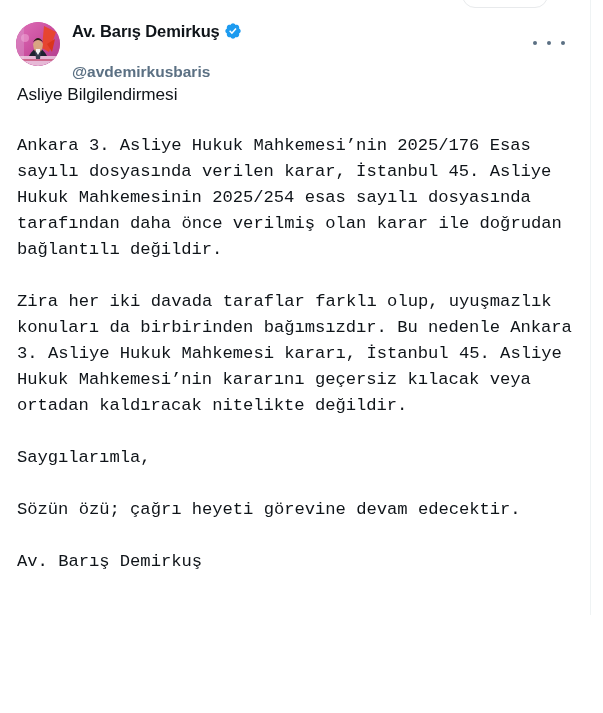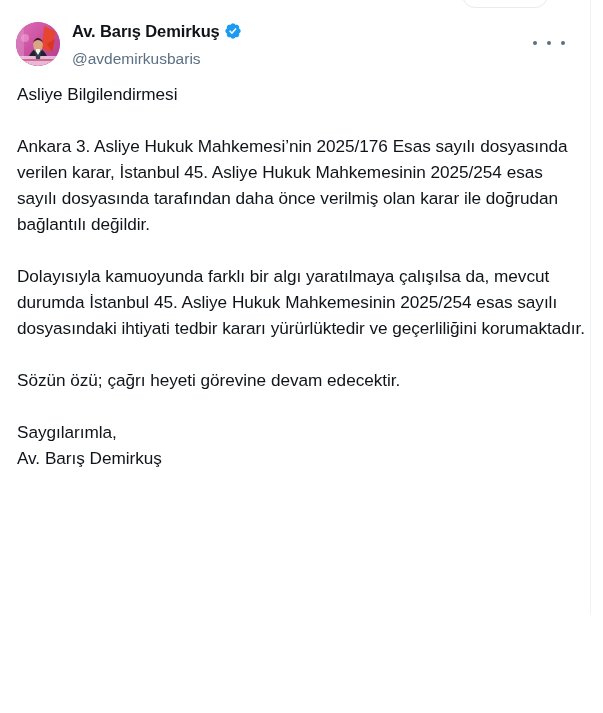--- a/index.html
+++ b/index.html
@@ -88,25 +88,26 @@
   }
   .verified-badge {
     margin-left: 4px;
     width: 18px;
     height: 18px;
     display: inline-block;
     flex: 0 0 18px;
   }
   .verified-badge svg { display: block; }
   .handle {
-    margin-top: 7px;
+    margin-top: 20px;
     font-size: 15.5px;
     color: #5b7083;
     line-height: 20px;
     white-space: nowrap;
+    font-weight: bold;
   }
 
   .more-menu {
     position: absolute;
     top: 12px;
     right: 12px;
     width: 34px;
     height: 22px;
     display: flex;
     align-items: center;
@@ -130,21 +131,21 @@
     font-size: 17.2px;
     line-height: 26px;
     color: #0f1419;
     letter-spacing: -0.05px;
     word-spacing: 0.1px;
   }
   .para {
     margin: 0;
     white-space: pre-wrap;
   }
-  .para + .para { margin-top: 26px; }
+  .para + .para { margin-top: 26px; font-family: Liberation Mono, monospace; }
   .para.tight + .para.tight { margin-top: 0; }
 </style>
 </head>
 <body>
 
 <div class="screen">
 
   <div class="card-right-border"></div>
 
   <div class="follow-button-clipped">
@@ -197,19 +198,19 @@
     <div class="more-menu">
       <i></i>
       <i></i>
       <i></i>
     </div>
   </div>
 
   <div class="tweet-body">
     <p class="para">Asliye Bilgilendirmesi</p>
     <p class="para">Ankara 3. Asliye Hukuk Mahkemesi’nin 2025/176 Esas sayılı dosyasında verilen karar, İstanbul 45. Asliye Hukuk Mahkemesinin 2025/254 esas sayılı dosyasında tarafından daha önce verilmiş olan karar ile doğrudan bağlantılı değildir.</p>
-    <p class="para">Dolayısıyla kamuoyunda farklı bir algı yaratılmaya çalışılsa da, mevcut durumda İstanbul 45. Asliye Hukuk Mahkemesinin 2025/254 esas sayılı dosyasındaki ihtiyati tedbir kararı yürürlüktedir ve geçerliliğini korumaktadır.</p>
+    <p class="para">Zira her iki davada taraflar farklı olup, uyuşmazlık konuları da birbirinden bağımsızdır. Bu nedenle Ankara 3. Asliye Hukuk Mahkemesi kararı, İstanbul 45. Asliye Hukuk Mahkemesi’nin kararını geçersiz kılacak veya ortadan kaldıracak nitelikte değildir.</p>
+    <p class="para tight">Saygılarımla,</p>
     <p class="para">Sözün özü; çağrı heyeti görevine devam edecektir.</p>
-    <p class="para tight">Saygılarımla,</p>
     <p class="para tight">Av. Barış Demirkuş</p>
   </div>
 
 </div>
 
 </body></html>

